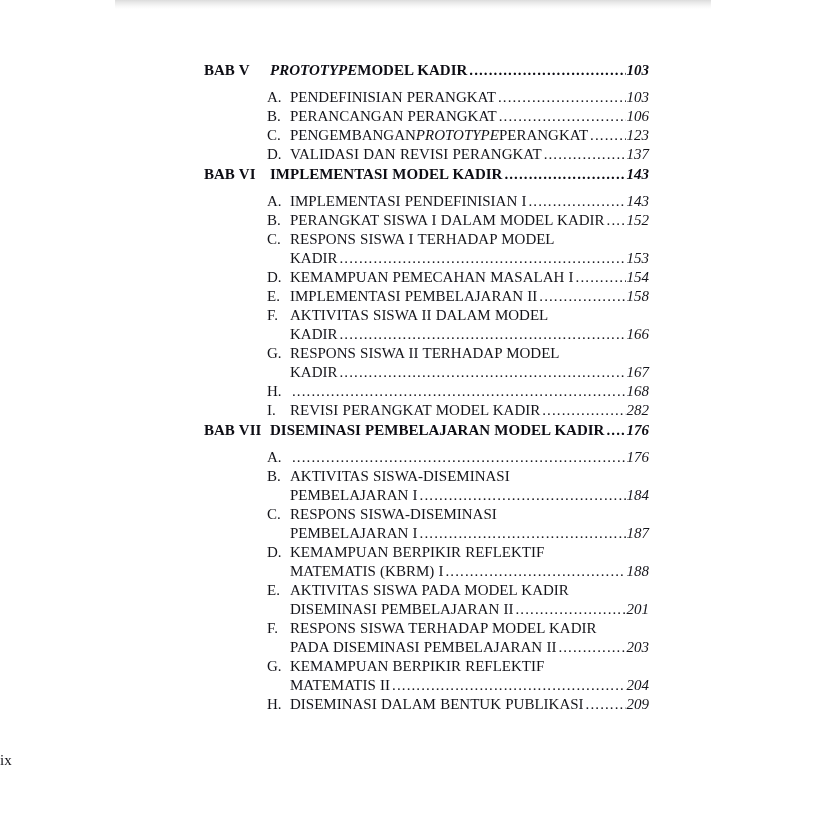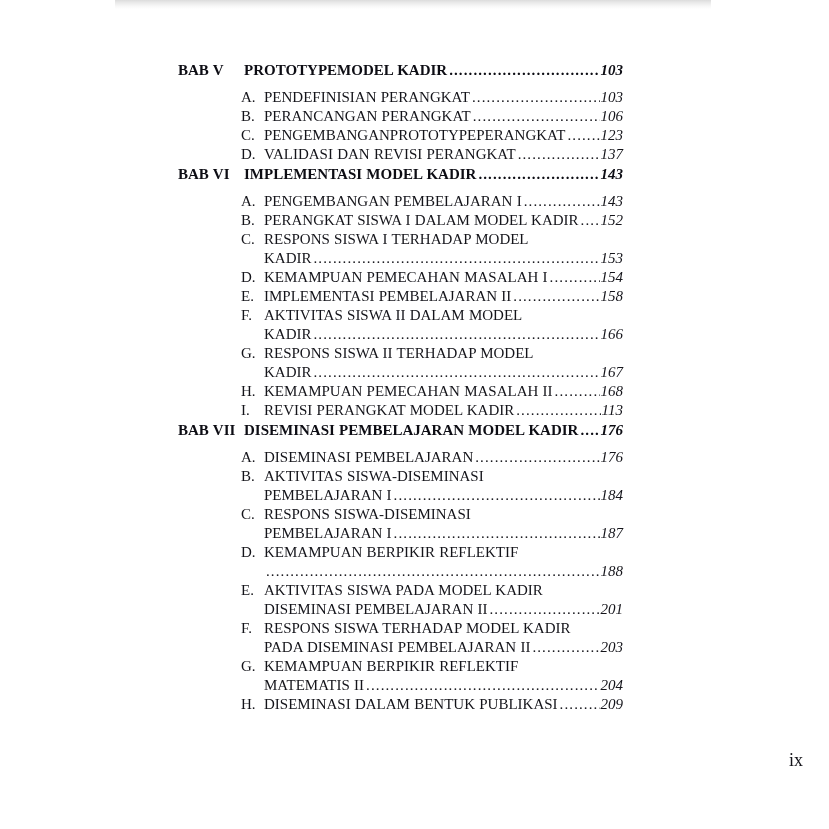--- a/index.html
+++ b/index.html
@@ -19,21 +19,21 @@
   .top-shadow {
     position: absolute;
     left: 115px;
     top: 0;
     width: 596px;
     height: 9px;
     background: linear-gradient(180deg, #dcdcdc 0%, #eaeaea 30%, #f8f8f8 70%, #ffffff 100%);
   }
   .toc {
     position: absolute;
-    left: 178px;
+    left: 204px;
     top: 61px;
     width: 445px;
     font-size: 15px;
     line-height: 19px;
     word-spacing: 0.5px;
   }
   .chapter { margin-top: 1px; }
   .chapter:first-child { margin-top: 0; }
   .hrow {
     display: flex;
@@ -51,38 +51,38 @@
     display: flex;
     align-items: baseline;
     padding-left: 63px;
   }
   .letter {
     flex: none;
     width: 23px;
     white-space: nowrap;
   }
   .txt { white-space: nowrap; }
-  .it { }
+  .it { font-style: italic; }
   .leader {
     flex: 1 1 0;
     min-width: 0;
     overflow: hidden;
     white-space: nowrap;
     letter-spacing: 1.1px;
     margin-left: 2px;
     margin-right: 1px;
   }
   .pg { flex: none; white-space: nowrap; font-style: italic; }
   .footer {
     position: absolute;
     top: 752px;
     left: 0;
     width: 803px;
-    text-align: right;
-    font-size: 18px;
+    text-align: left;
+    font-size: 15px;
     line-height: 17px;
     font-family: Liberation Serif, serif;
   }
 </style>
 </head>
 <body>
 
 <div class="page">
   <div class="top-shadow"></div>
   <div class="toc" id="toc-root">
@@ -132,21 +132,21 @@
       <div class="chapter">
         <div class="hrow">
           <span class="label">BAB VI</span>
           <span class="txt">IMPLEMENTASI MODEL KADIR</span>
           <span class="leader">....................................................................................................................................................................................</span>
           <span class="pg">143</span>
         </div>
         <div class="item">
           <div class="irow">
             <span class="letter">A.</span>
-            <span class="txt">PENGEMBANGAN PEMBELAJARAN I</span>
+            <span class="txt">IMPLEMENTASI PENDEFINISIAN I</span>
             <span class="leader">....................................................................................................................................................................................</span>
             <span class="pg">143</span>
           </div>
         </div>
         <div class="item">
           <div class="irow">
             <span class="letter">B.</span>
             <span class="txt">PERANGKAT SISWA I DALAM MODEL KADIR</span>
             <span class="leader">....................................................................................................................................................................................</span>
             <span class="pg">152</span>
@@ -200,45 +200,43 @@
           <div class="irow">
             <span class="letter"></span>
             <span class="txt">KADIR</span>
             <span class="leader">....................................................................................................................................................................................</span>
             <span class="pg">167</span>
           </div>
         </div>
         <div class="item">
           <div class="irow">
             <span class="letter">H.</span>
-            <span class="txt">KEMAMPUAN PEMECAHAN MASALAH II</span>
             <span class="leader">....................................................................................................................................................................................</span>
             <span class="pg">168</span>
           </div>
         </div>
         <div class="item">
           <div class="irow">
             <span class="letter">I.</span>
             <span class="txt">REVISI PERANGKAT MODEL KADIR</span>
             <span class="leader">....................................................................................................................................................................................</span>
-            <span class="pg">113</span>
+            <span class="pg">282</span>
           </div>
         </div>
       </div>
       <div class="chapter">
         <div class="hrow">
           <span class="label">BAB VII</span>
           <span class="txt">DISEMINASI PEMBELAJARAN MODEL KADIR</span>
           <span class="leader">....................................................................................................................................................................................</span>
           <span class="pg">176</span>
         </div>
         <div class="item">
           <div class="irow">
             <span class="letter">A.</span>
-            <span class="txt">DISEMINASI PEMBELAJARAN</span>
             <span class="leader">....................................................................................................................................................................................</span>
             <span class="pg">176</span>
           </div>
         </div>
         <div class="item">
           <div class="irow">
             <span class="letter">B.</span>
             <span class="txt">AKTIVITAS SISWA-DISEMINASI</span>
           </div>
           <div class="irow">
@@ -260,20 +258,21 @@
             <span class="pg">187</span>
           </div>
         </div>
         <div class="item">
           <div class="irow">
             <span class="letter">D.</span>
             <span class="txt">KEMAMPUAN BERPIKIR REFLEKTIF</span>
           </div>
           <div class="irow">
             <span class="letter"></span>
+            <span class="txt">MATEMATIS (KBRM) I</span>
             <span class="leader">....................................................................................................................................................................................</span>
             <span class="pg">188</span>
           </div>
         </div>
         <div class="item">
           <div class="irow">
             <span class="letter">E.</span>
             <span class="txt">AKTIVITAS SISWA PADA MODEL KADIR</span>
           </div>
           <div class="irow">

